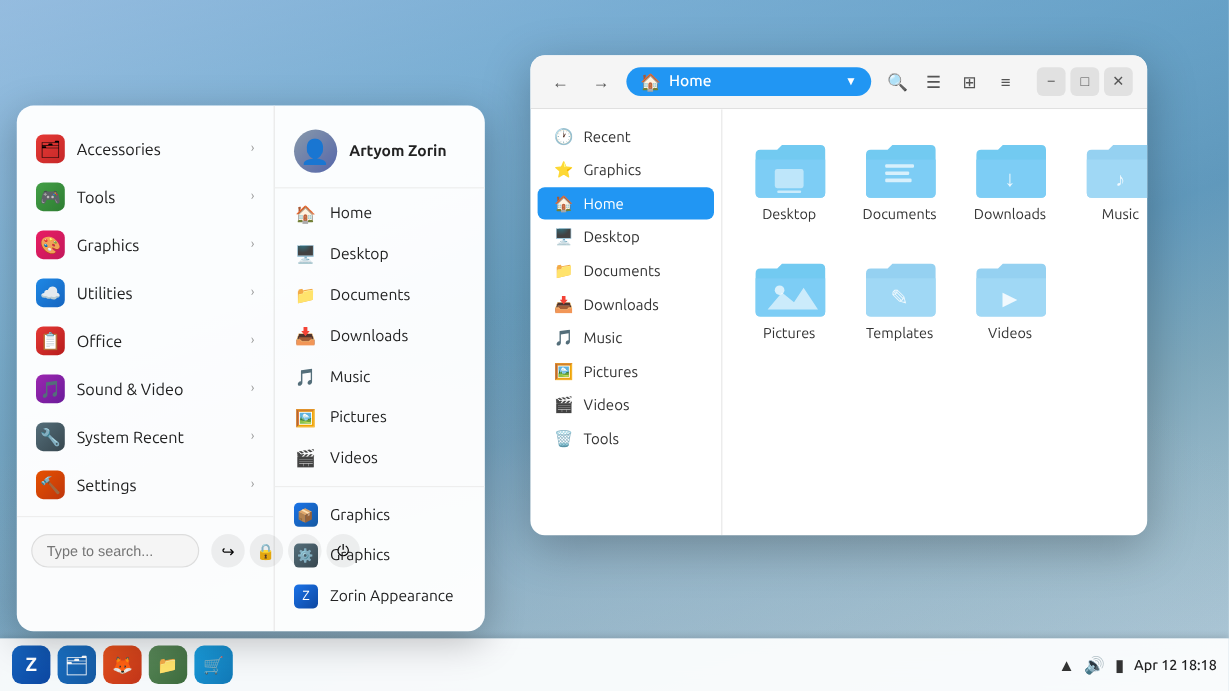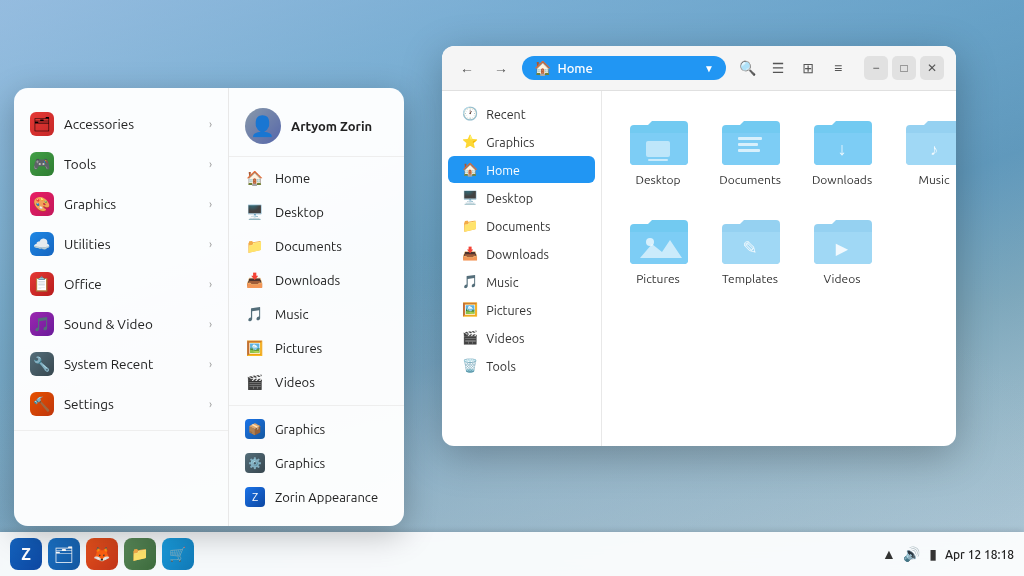--- a/index.html
+++ b/index.html
@@ -590,20 +590,29 @@
     <div class="menu-item">
       <div class="menu-item-left">
         <div class="menu-item-icon icon-utilities">🔨</div>
         <span class="menu-item-label">Settings</span>
       </div>
       <span class="menu-arrow">›</span>
     </div>
 
     <div class="menu-divider"></div>
 
+    <div class="menu-search">
+      <input type="text" placeholder="Type to search..." style="">
+      <div class="menu-search-btns">
+        <button class="menu-search-btn">↪</button>
+        <button class="menu-search-btn">🔒</button>
+        <button class="menu-search-btn">↺</button>
+        <button class="menu-search-btn">⏻</button>
+      </div>
+    </div>
   </div>
 
   <div class="menu-right">
     <div class="menu-user">
       <div class="user-avatar-img">
         <span style="font-size:20px; color:#aabbcc;">👤</span>
       </div>
       <span class="user-name">Artyom Zorin</span>
     </div>
 

